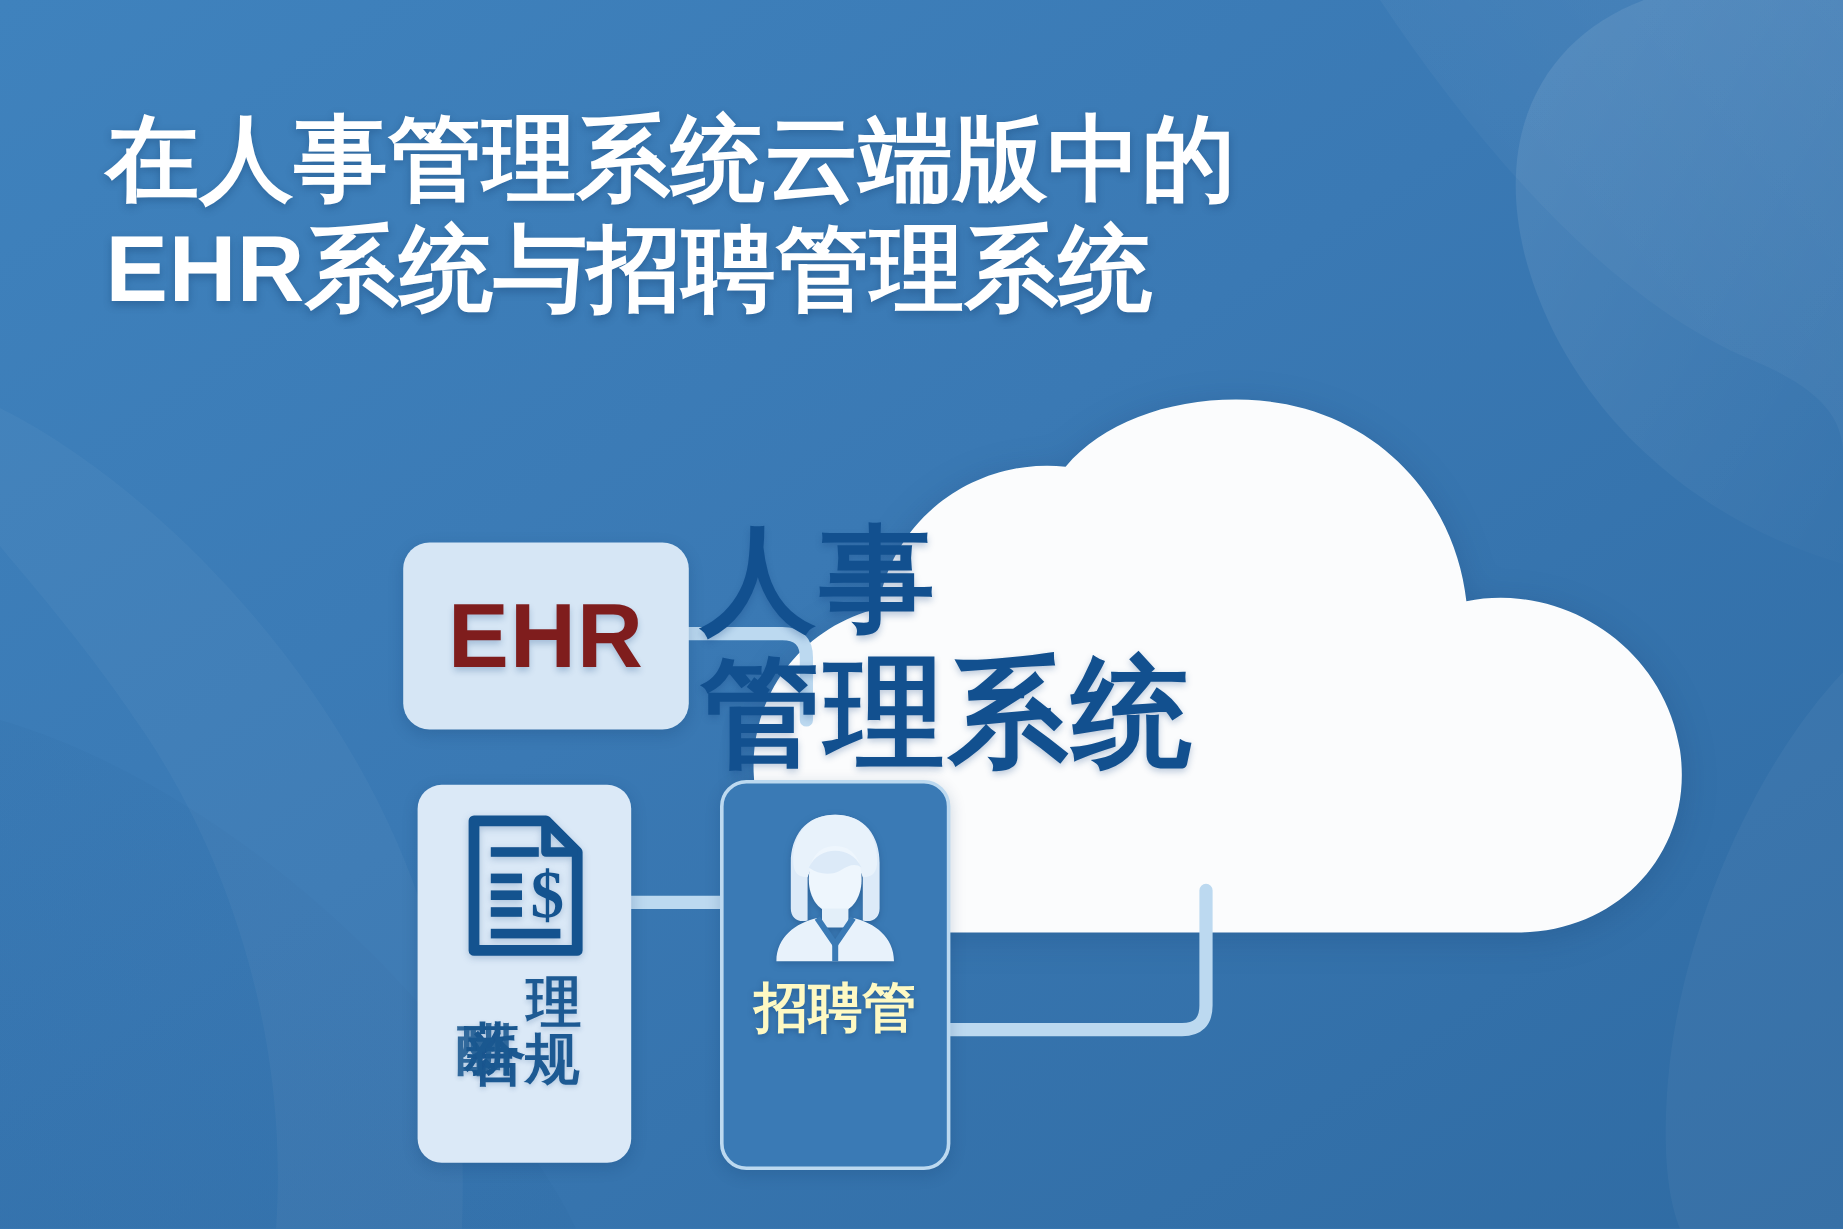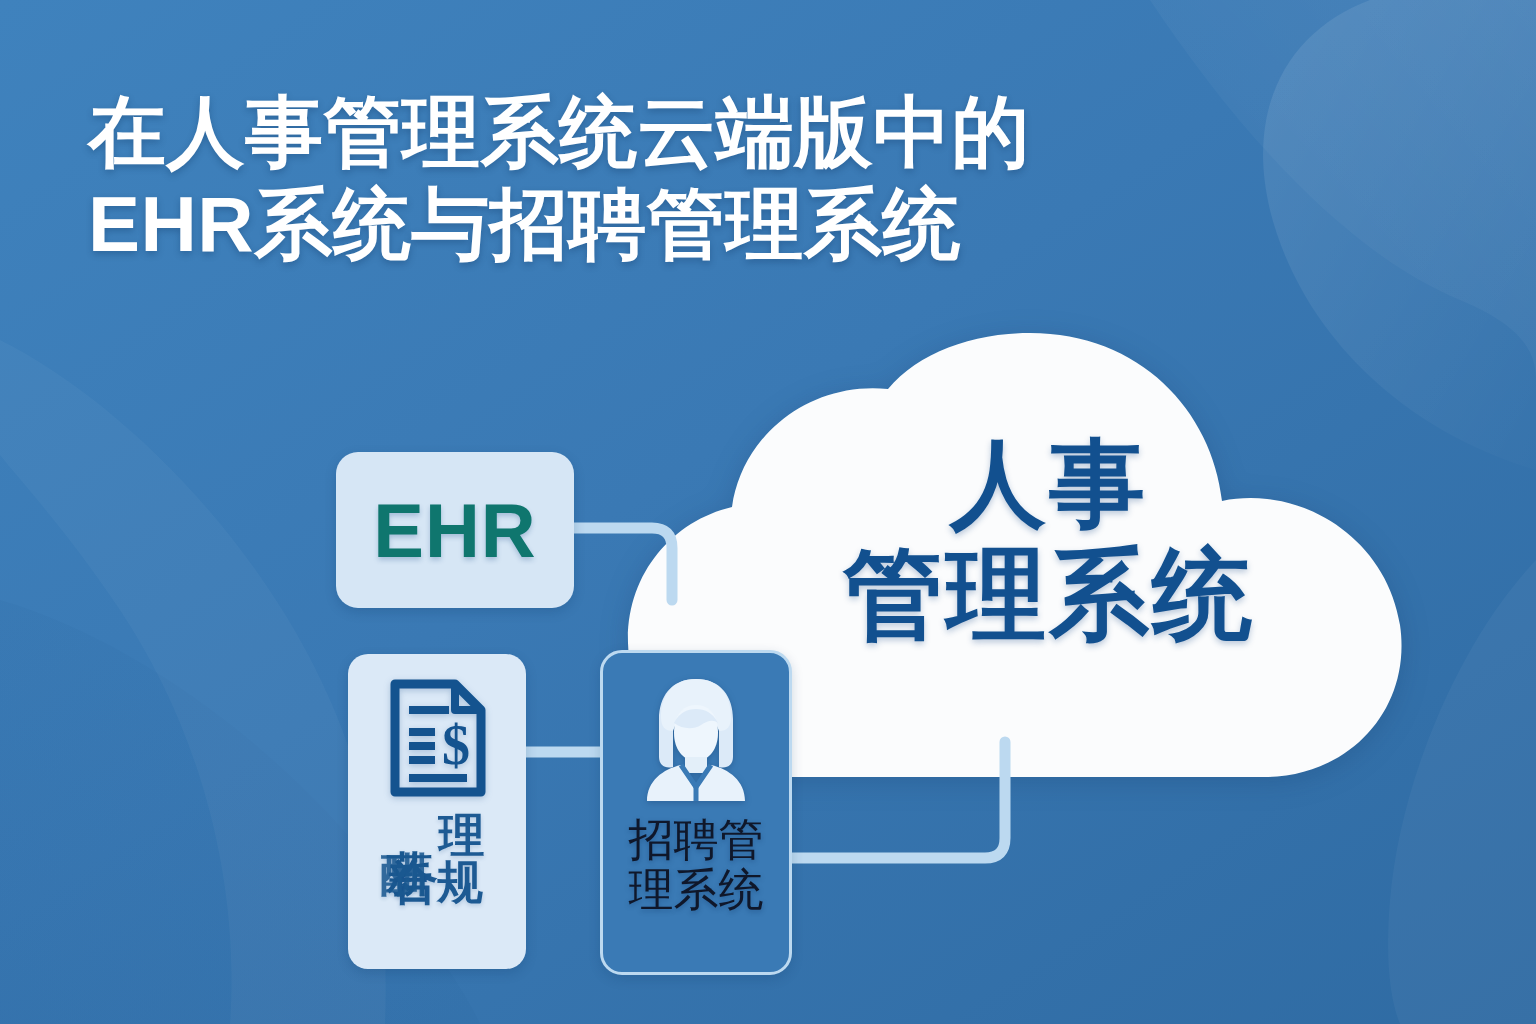--- a/index.html
+++ b/index.html
@@ -36,23 +36,23 @@
   #cloud-wrap {
     position:absolute;
     left:600px; top:325px;
     width:830px; height:478px;
     z-index:3;
   }
   #cloud-wrap svg { display:block; width:100%; height:100%;
     filter:drop-shadow(0 5px 14px rgba(12,50,95,0.22)); }
   #cloud-label {
     position:absolute;
-    left:634px; top:430px;
+    left:584px; top:430px;
     width:830px;
-    text-align:center;
+    text-align:left;
     z-index:5;
     pointer-events:none;
   }
   .cloud-line {
     color:#12508f;
     font-weight:bold;
     line-height:1.12;
     letter-spacing:3px;
     text-shadow:0 3px 6px rgba(20,70,130,0.28);
   }
@@ -68,21 +68,21 @@
     position:absolute;
     left:336px; top:452px;
     width:238px; height:156px;
     background:#d6e6f5;
     border-radius:22px;
     display:flex; align-items:center; justify-content:center;
     z-index:5;
     box-shadow:0 4px 12px rgba(12,50,95,0.20);
   }
   #ehr-label {
-    color:#0f766e;
+    color:#7f1d1d;
     font-size:76px;
     font-weight:bold;
     letter-spacing:1px;
     text-shadow:0 3px 5px rgba(20,70,130,0.25);
   }
 
   
   #salary-card {
     position:absolute;
     left:348px; top:654px;
@@ -125,22 +125,22 @@
     border-radius:22px;
     z-index:6;
     display:flex; flex-direction:column; align-items:center;
     padding-top:22px;
     box-shadow:0 4px 12px rgba(12,50,95,0.18);
   }
   #recruit-icon { width:118px; height:128px; filter:drop-shadow(0 2px 3px rgba(12,50,95,0.3)); }
   #recruit-text {
     margin-top:12px;
     text-align:center;
-    color:#0f172a;
-    font-weight:normal;
+    color:#fef9c3;
+    font-weight:bold;
     font-size:45px;
     line-height:1.1;
     letter-spacing:0px;
     text-shadow:0 2px 5px rgba(12,50,95,0.35);
   }
   #recruit-text .row { white-space:nowrap; }
 </style>
 </head>
 <body>
 
@@ -251,15 +251,14 @@
       <path d="M48,82 L70,82 L70,98 L48,98 Z" fill="#e3eff9"></path>
 
       <path d="M59,126 L10,126 C10,106 26,94 44,90 L59,112 L74,90 C92,94 108,106 108,126 Z" fill="#e8f2fb"></path>
 
       <path d="M44,90 L59,112 L74,90" fill="none" stroke="#3a7ab5" stroke-width="5" stroke-linejoin="round"></path>
       <path d="M59,112 L59,126" fill="none" stroke="#3a7ab5" stroke-width="5"></path>
     </svg>
   </span>
   <div id="recruit-text">
     <div class="row">招聘管</div>
-    <div class="row">理系统</div>
   </div>
 </div>
 
 </body></html>

